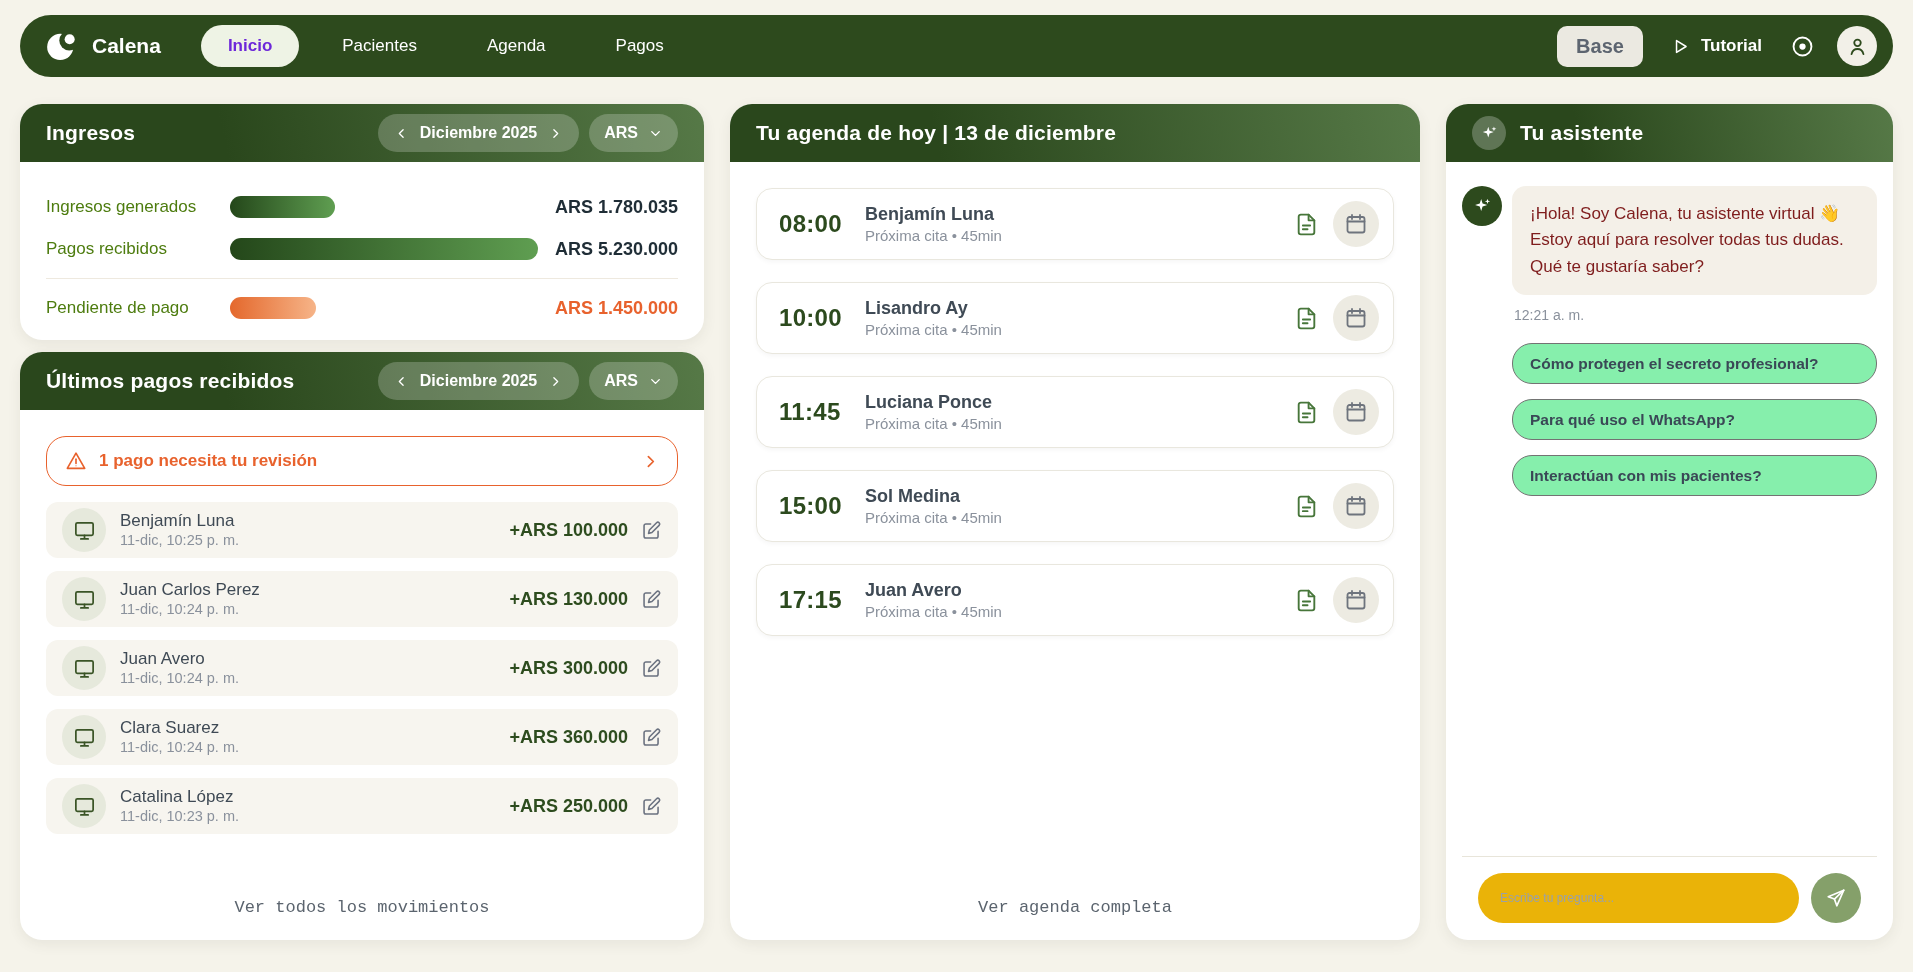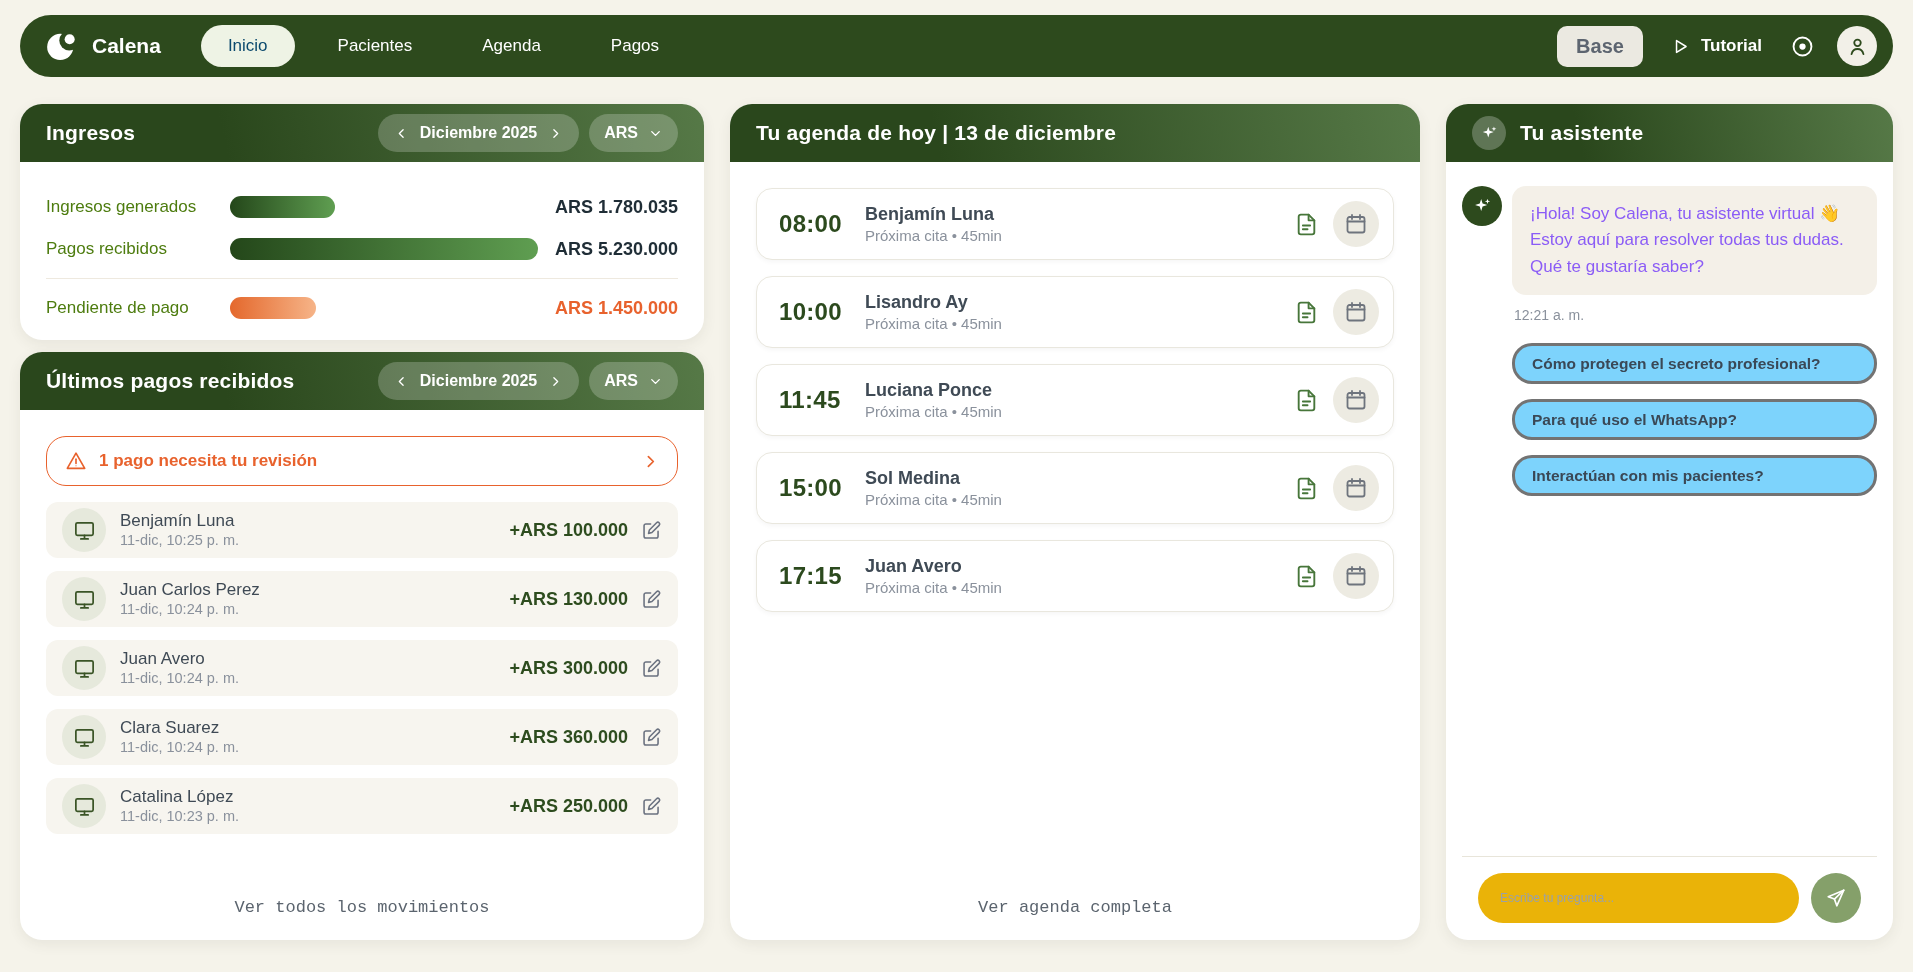--- a/index.html
+++ b/index.html
@@ -9,21 +9,21 @@
   }
   svg{display:block}
   
   .navbar{
     margin:15px 20px 0;height:62px;background:#2d4a1d;border-radius:31px;
     display:flex;align-items:center;padding:0 16px 0 24px;
   }
   .brand{display:flex;align-items:center;gap:12px;color:#fff;font-size:21px;font-weight:700;margin-right:40px;cursor:pointer}
   .nav-links{display:flex;align-items:center;gap:16px}
   .nav-pill{color:#fff;font-size:17px;font-weight:400;padding:11px 27px;border-radius:24px;cursor:pointer;white-space:nowrap}
-  .nav-pill.active{background:#eef3e5;color:#0c4a6e;font-weight:400}
+  .nav-pill.active{background:#eef3e5;color:#6d28d9;font-weight:700}
   .nav-right{margin-left:auto;display:flex;align-items:center;gap:22px}
   .base-btn{background:#ebe9e1;color:#5d6570;font-weight:600;font-size:20px;padding:9px 19px;border-radius:10px;border:none;cursor:pointer;font-family:inherit}
   .tutorial-btn{display:flex;align-items:center;gap:11px;color:#fff;font-weight:600;font-size:17px;cursor:pointer;background:none;border:none;font-family:inherit}
   .icon-btn{background:none;border:none;cursor:pointer;padding:0}
   .avatar{width:40px;height:40px;border-radius:50%;background:#f2f0e8;display:flex;align-items:center;justify-content:center;cursor:pointer}
   
   .main{display:flex;gap:26px;margin:27px 20px 0;height:836px}
   .col-left{width:684px;flex:none;display:flex;flex-direction:column;gap:12px}
   .col-mid{width:690px;flex:none}
   .col-right{width:447px;flex:none}
@@ -69,40 +69,40 @@
   .pay-amount{font-size:18px;font-weight:700;color:#2d4c1e}
   .edit-btn{background:none;border:none;cursor:pointer;padding:0;color:#6b7280;display:flex}
   .card-footer-link{
     margin:auto 0 22px;text-align:center;font-size:17px;color:#5b646e;cursor:pointer;background:none;border:none;font-family:Liberation Mono, monospace;flex:none
   }
   
   .card-agenda{height:836px}
   .agenda-body{padding:26px 26px 0;display:flex;flex-direction:column;flex:1}
   .agenda-row{
     background:#fff;border:1px solid #e9e7de;border-radius:16px;height:70px;
-    display:flex;align-items:center;padding:0 14px 0 22px;margin-bottom:16px;
+    display:flex;align-items:center;padding:0 14px 0 22px;margin-bottom:22px;
     box-shadow:0 2px 5px rgba(0,0,0,.04)
   }
   .agenda-time{width:86px;flex:none;font-size:24px;font-weight:700;color:#2c4a1e;letter-spacing:.3px}
   .agenda-name{font-size:18px;font-weight:600;color:#3f4a55;line-height:1.25}
   .agenda-detail{font-size:15px;color:#8a919c;line-height:1.3}
   .agenda-icons{margin-left:auto;display:flex;align-items:center;gap:14px}
   .doc-btn{background:none;border:none;cursor:pointer;padding:0;color:#47763a;display:flex}
   .cal-btn{width:46px;height:46px;border-radius:50%;background:#edebe2;border:none;cursor:pointer;display:flex;align-items:center;justify-content:center;color:#6e747d}
   
   .card-asistente{height:836px}
   .asist-header-icon{width:34px;height:34px;border-radius:50%;background:rgba(255,255,255,.25);display:flex;align-items:center;justify-content:center;margin-right:14px;color:#fff}
   .asist-body{padding:24px 16px 0 16px;display:flex;flex-direction:column;flex:1}
   .msg-row{display:flex;gap:10px;align-items:flex-start}
   .asist-avatar{width:40px;height:40px;border-radius:50%;background:#2d4a1d;display:flex;align-items:center;justify-content:center;flex:none;color:#fff}
   .msg-col{flex:1;min-width:0}
-  .bubble{background:#f4f0e8;border-radius:14px;padding:15px 18px;font-size:17px;color:#8b5cf6;line-height:1.55}
+  .bubble{background:#f4f0e8;border-radius:14px;padding:15px 18px;font-size:17px;color:#7f1d1d;line-height:1.55}
   .msg-time{font-size:14px;color:#8a919c;margin:12px 0 20px 2px}
   .sugg-pill{
-    width:100%;box-sizing:border-box;text-align:left;background:#7dd3fc;border:3px solid #737373;border-radius:20px;
+    width:100%;box-sizing:border-box;text-align:left;background:#86efac;border:1px solid #737373;border-radius:20px;
     height:41px;display:flex;align-items:center;padding:0 17px;font-size:15.5px;font-weight:600;color:#3a4856;
     margin-bottom:15px;cursor:pointer;font-family:inherit
   }
   .asist-input-area{margin-top:auto;border-top:1px solid #e8e5da;padding:16px 16px 17px;display:flex;gap:12px;align-items:center}
   .asist-input{
     flex:1;background:#eab308;border:none;border-radius:26px;height:50px;padding:0 22px;
     font-size:12px;color:#33424e;font-family:inherit;outline:none;min-width:0
   }
   .asist-input::placeholder{color:#9aa0a8}
   .send-btn{width:50px;height:50px;border-radius:50%;background:#85a06a;border:none;cursor:pointer;display:flex;align-items:center;justify-content:center;flex:none}

